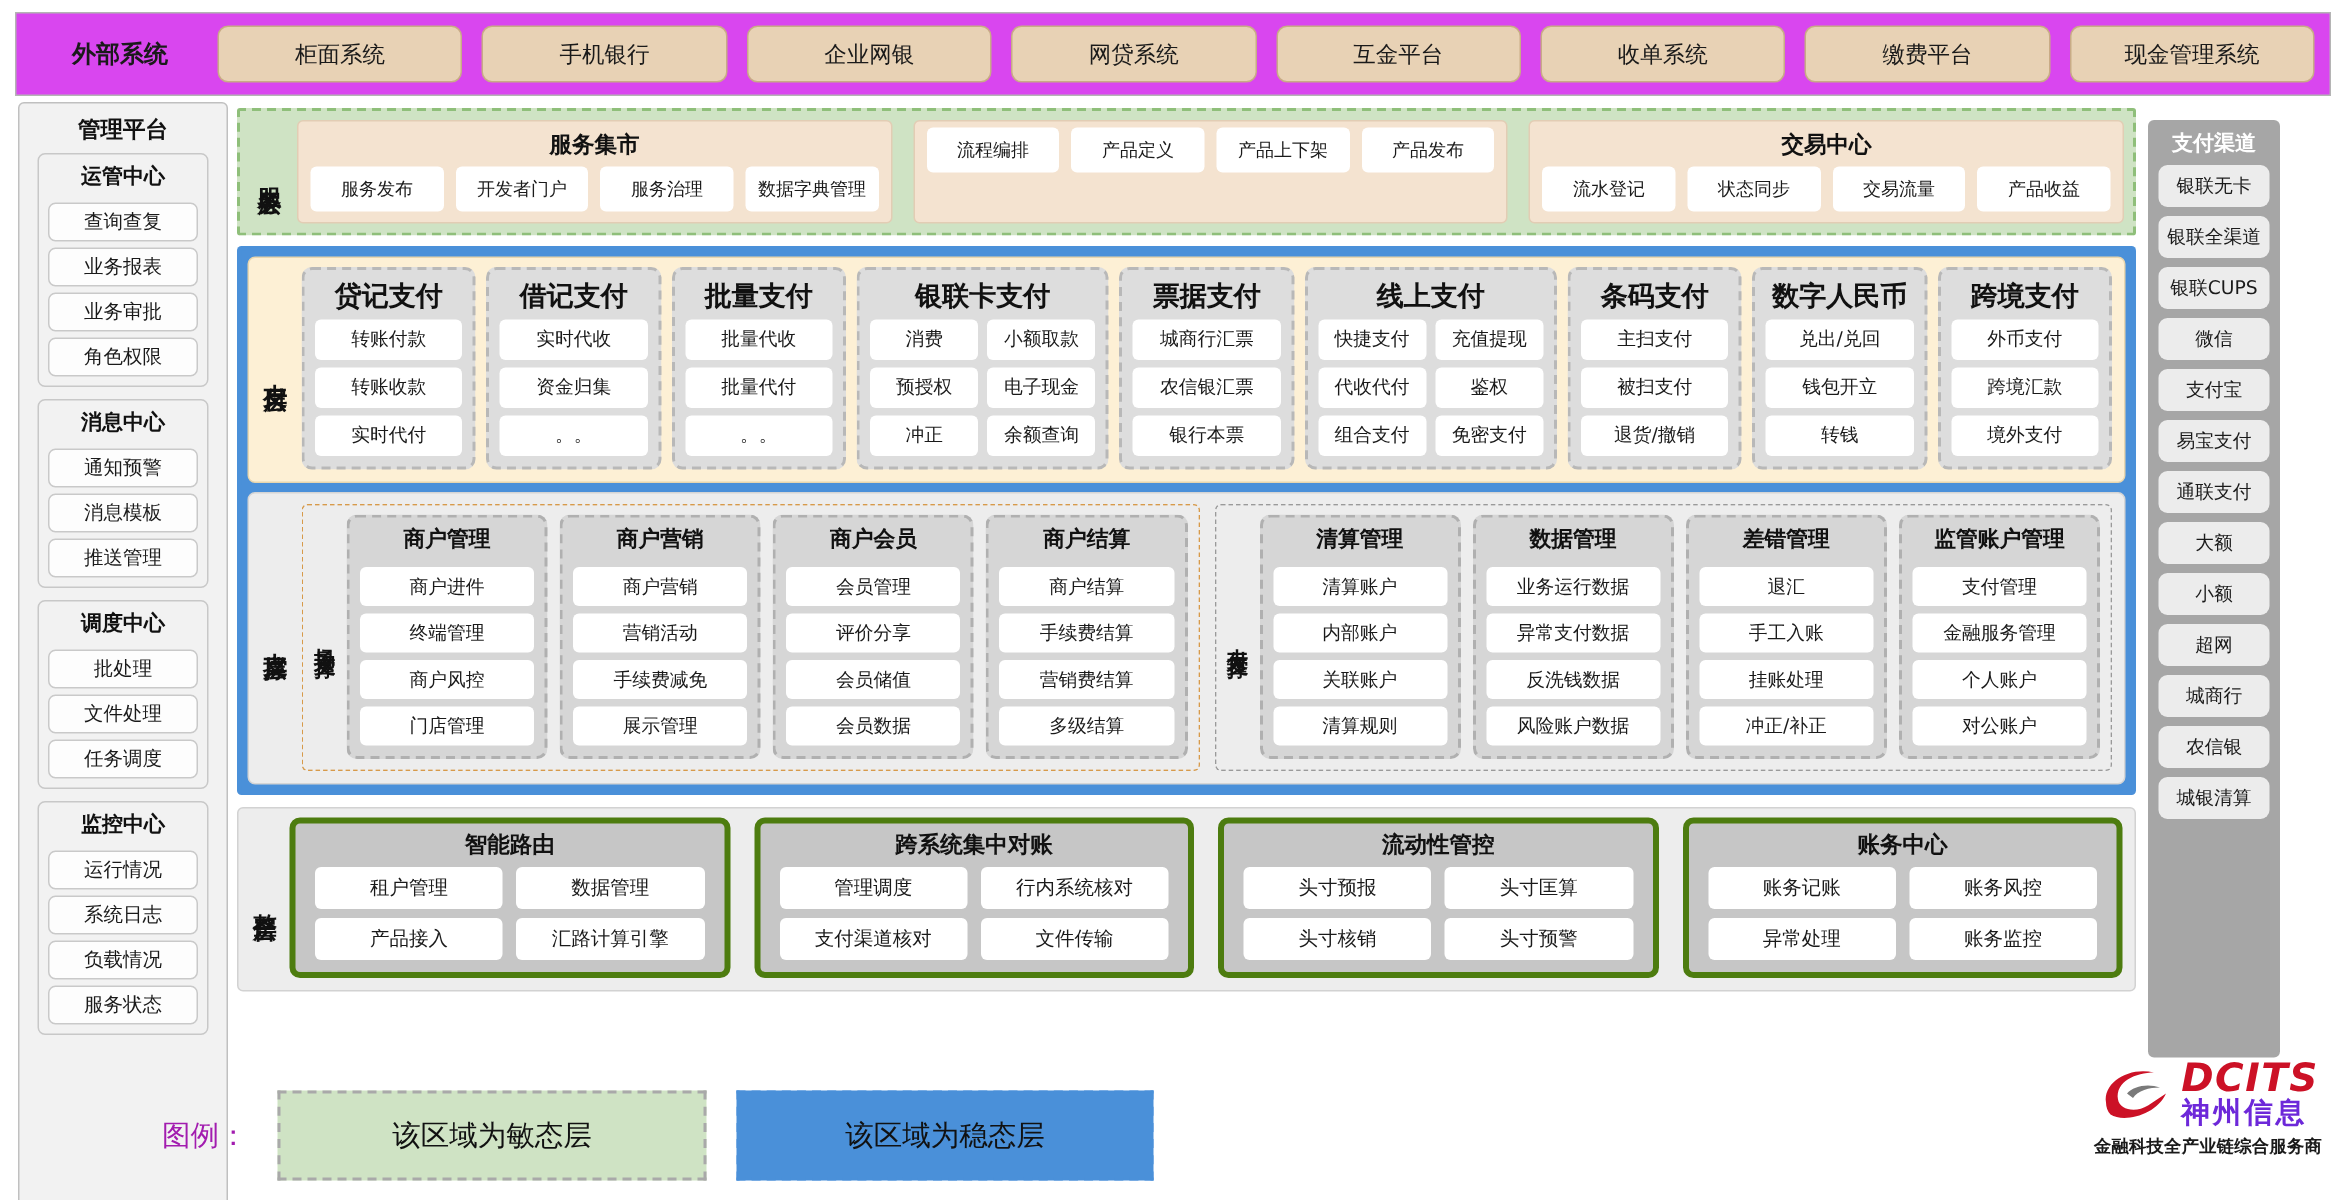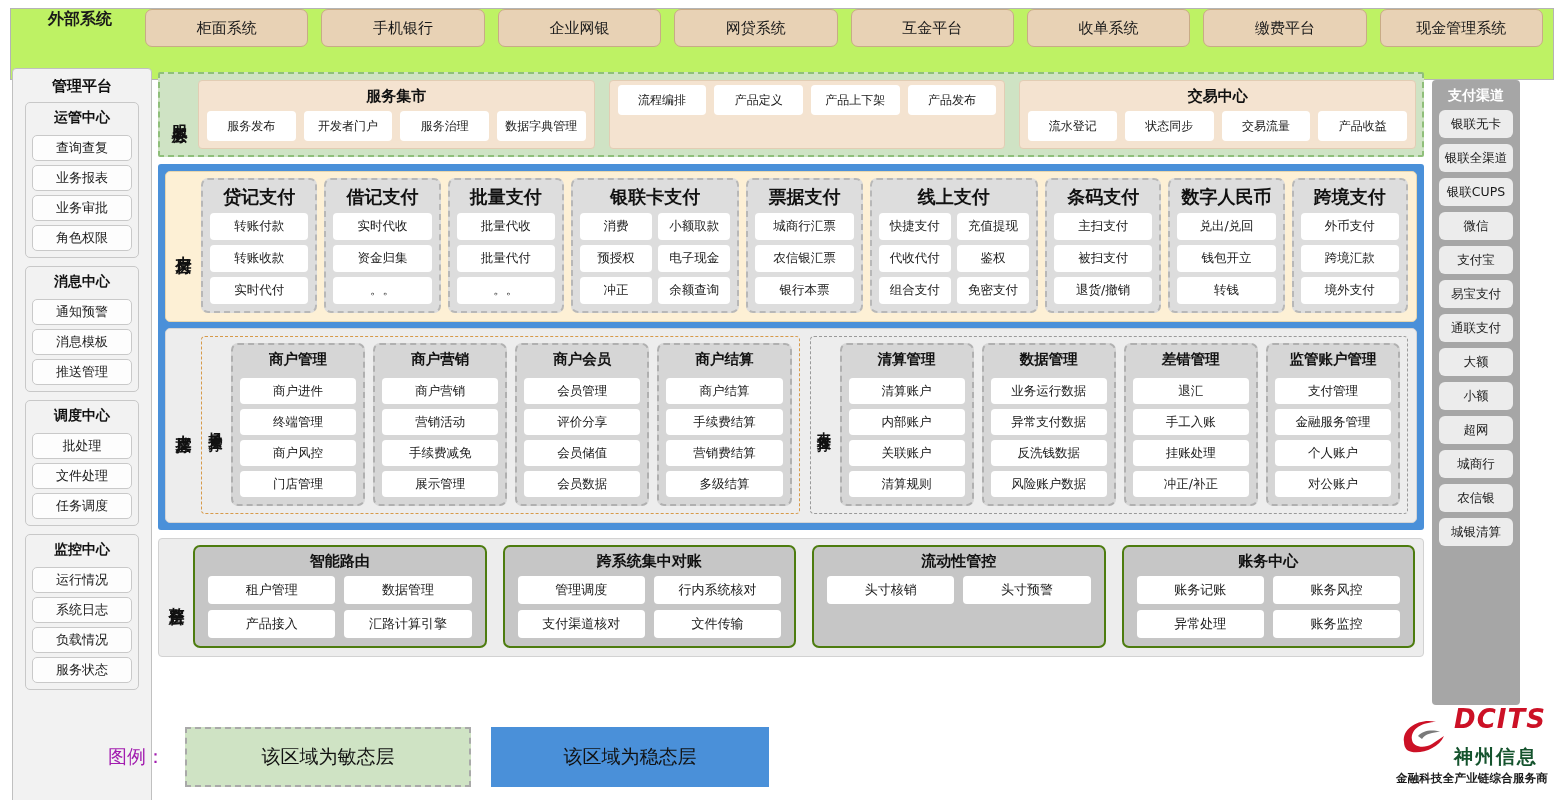--- a/index.html
+++ b/index.html
@@ -8,24 +8,24 @@
     width: 1564px; height: 800px;
     background: #ffffff;
     font-family: "DejaVu Sans", "Liberation Sans", sans-serif;
     overflow: hidden;
     position: relative;
   }
 
   
   .ext-bar {
     position: absolute; left: 10px; top: 8px;
-    width: 1544px; height: 72px;
-    background: #bef264;
+    width: 1544px; height: 56px;
+    background: #d946ef;
     border: 1px solid #b4b4b4;
-    display: flex; 
+    display: flex; align-items: center;
     padding: 0 10px;
   }
   .ext-title {
     font-size: 16px; font-weight: bold; color: #1a1a1a;
     width: 118px; text-align: center; flex: 0 0 auto;
   }
   .ext-items { display: flex; flex: 1; gap: 13px; padding-left: 6px; }
   .ext-item {
     flex: 1; height: 38px; border-radius: 7px;
     background: #e8d2b5; border: 1px solid #c8ab86;
@@ -171,21 +171,21 @@
   }
 
   
   .int-band {
     margin-top: 8px;
     background: #ededed; border: 1px solid #d2d2d2; border-radius: 4px;
     display: flex; align-items: stretch; padding: 6px 8px 8px 4px; gap: 4px;
   }
   .int-groups { display: flex; flex: 1; gap: 16px; }
   .int-group {
-    flex: 1; background: #c6c6c6; border: 2px solid #4d7c0f; border-radius: 7px;
+    flex: 1; background: #c6c6c6; border: 4px solid #4d7c0f; border-radius: 7px;
     padding: 3px 13px 8px;
   }
   .int-group-title {
     text-align: center; font-size: 15px; font-weight: bold;
     color: #111; padding: 2px 0 5px;
   }
   .int-rows { display: flex; flex-direction: column; gap: 6px; }
   .int-row { display: flex; gap: 9px; }
   .int-item {
     flex: 1; height: 28px; background: #ffffff; border-radius: 4px;
@@ -201,21 +201,21 @@
     font-size: 19px; color: #111; padding: 0 26px;
   }
   .legend-chip.agile { background: #cfe3c4; border: 2px dashed #a9a9a9; width: 286px; }
   .legend-chip.stable { background: #4a90d9; border: 2px dashed #4a90d9; width: 278px; }
 
   
   .logo-wrap { position: absolute; left: 1383px; top: 706px; width: 178px; text-align: center; }
   .logo-row { display: flex; align-items: center; justify-content: center; gap: 4px; }
   .logo-text { text-align: left; line-height: 1; }
   .logo-dcits { font-size: 26px; font-weight: bold; color: #cc1126; letter-spacing: 1px; font-style: italic; }
-  .logo-cn { font-size: 19px; font-weight: bold; color: #14532d; letter-spacing: 2px; margin-top: 15px; }
+  .logo-cn { font-size: 19px; font-weight: bold; color: #6d28d9; letter-spacing: 2px; margin-top: 1px; }
   .logo-tag { font-size: 11.5px; font-weight: bold; color: #1a1a1a; margin-top: 5px; letter-spacing: 0.2px; }
 </style>
 </head>
 <body>
 
 <div class="ext-bar">
   <div class="ext-title">外部系统</div>
   <div class="ext-items" id="ext-items">
       <div class="ext-item">柜面系统</div>
       <div class="ext-item">手机银行</div>
@@ -553,20 +553,24 @@
             <div class="int-row">
               <div class="int-item">支付渠道核对</div>
               <div class="int-item">文件传输</div>
             </div>
           </div>
         </div>
         <div class="int-group">
           <div class="int-group-title">流动性管控</div>
           <div class="int-rows">
             <div class="int-row">
+              <div class="int-item">头寸预报</div>
+              <div class="int-item">头寸匡算</div>
+            </div>
+            <div class="int-row">
               <div class="int-item">头寸核销</div>
               <div class="int-item">头寸预警</div>
             </div>
           </div>
         </div>
         <div class="int-group">
           <div class="int-group-title">账务中心</div>
           <div class="int-rows">
             <div class="int-row">
               <div class="int-item">账务记账</div>

